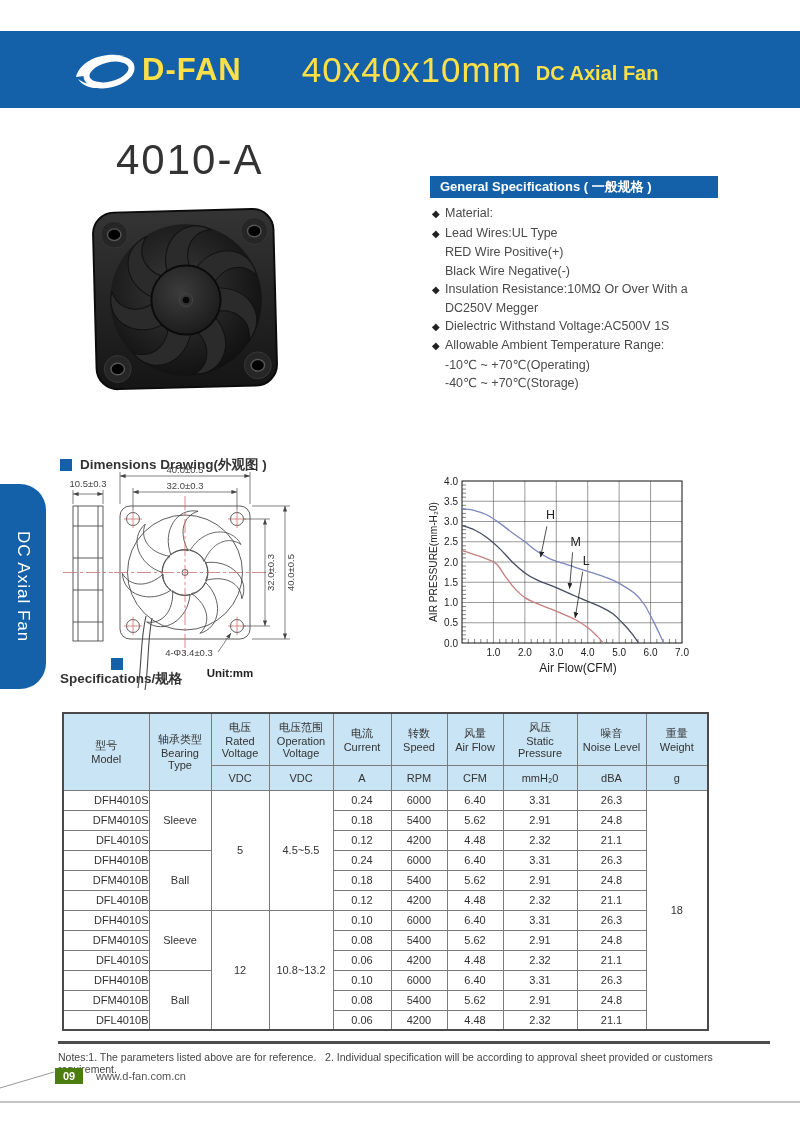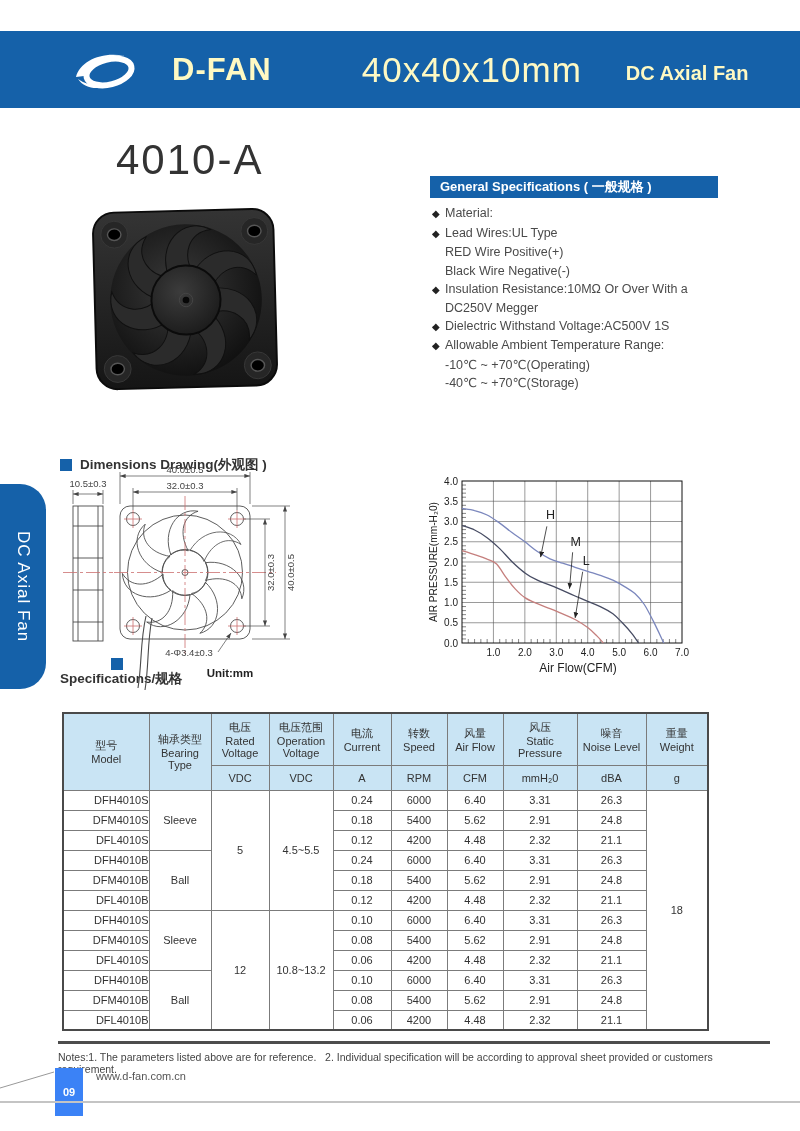--- a/index.html
+++ b/index.html
@@ -2,21 +2,21 @@
 <html style="--accent: #1561a9; --thbg: #c9e4f4;"><head>
 <meta charset="utf-8">
 <style>
   :root{ --accent:#1561a9; --thbg:#c9e4f4; }
   *{box-sizing:border-box; margin:0; padding:0;}
   body{background:#ffffff; font-family:"Liberation Sans","DejaVu Sans",sans-serif;}
   .page{position:relative; width:800px; height:1131px; background:#ffffff; overflow:hidden;}
 
   
   .band{position:absolute; left:0; top:31px; width:800px; height:77px; background:var(--accent);
-        display:flex; align-items:center; padding-left:72px; color:#fef9c3;gap:30px;}
+        display:flex; align-items:center; padding-left:72px; color:#fde047;}
   .logo-svg{width:64px; height:44px; margin-right:6px; flex:0 0 auto;}
   .brand{font-size:31px; font-weight:bold; letter-spacing:1px;}
   .size-title{font-size:35px; font-weight:400; margin-left:60px; letter-spacing:1px;}
   .subtitle{font-size:20px; font-weight:bold; margin-left:14px; margin-top:8px;}
 
   
   .side-tab{position:absolute; left:0; top:484px; width:46px; height:205px; background:var(--accent);
             border-radius:0 26px 26px 0; display:flex; align-items:center; justify-content:center;}
   .side-tab span{writing-mode:vertical-rl; color:#fff; font-size:17px; letter-spacing:1px;}
 
@@ -43,22 +43,22 @@
               width:646px; font-size:11px; color:#333; border:2px solid #4a4a4a;}
   .spec-table th,.spec-table td{border:1px solid #7b7b7b; text-align:center; font-weight:normal; padding:0;}
   .spec-table thead th{background:var(--thbg); color:#333;}
   .spec-table thead tr:first-child th{height:52px;}
   .spec-table thead tr:nth-child(2) th{height:25px;}
   .spec-table tbody td{height:20px;}
   .spec-table td.model{text-align:right; padding-left:18px;}
 
   .notes-rule{position:absolute; left:58px; top:1041px; width:712px; height:3px; background:#4d4d4d;}
   .notes{position:absolute; left:58px; top:1051px; width:710px; font-size:10.5px; color:#444; white-space:pre-wrap;}
-  .page-badge{position:absolute; left:55px; top:1068px; background:#3b82f6; color:#fff; font-size:11px;
-              font-weight:bold; padding:18px 8px;}
+  .page-badge{position:absolute; left:55px; top:1068px; background:#4d7c0f; color:#fff; font-size:11px;
+              font-weight:bold; padding:2px 8px;}
   .site-url{position:absolute; left:96px; top:1070px; font-size:11px; color:#555;}
   .slant-svg{position:absolute; left:0; top:1064px; width:56px; height:28px;}
   .bottom-rule{position:absolute; left:0; top:1101px; width:800px; height:2px; background:#c4c4c4;}
 </style>
 </head>
 <body>
 
 <div class="page">
 
   <div class="band">

